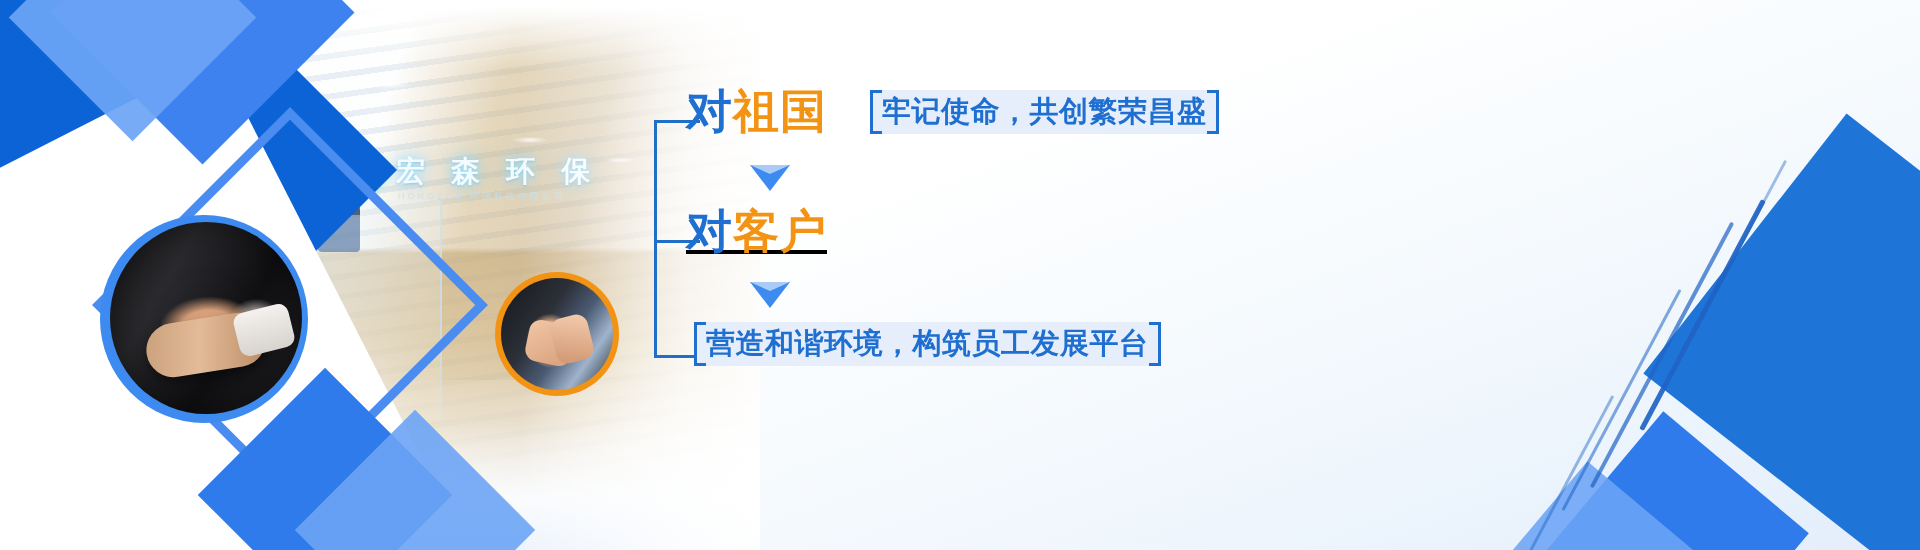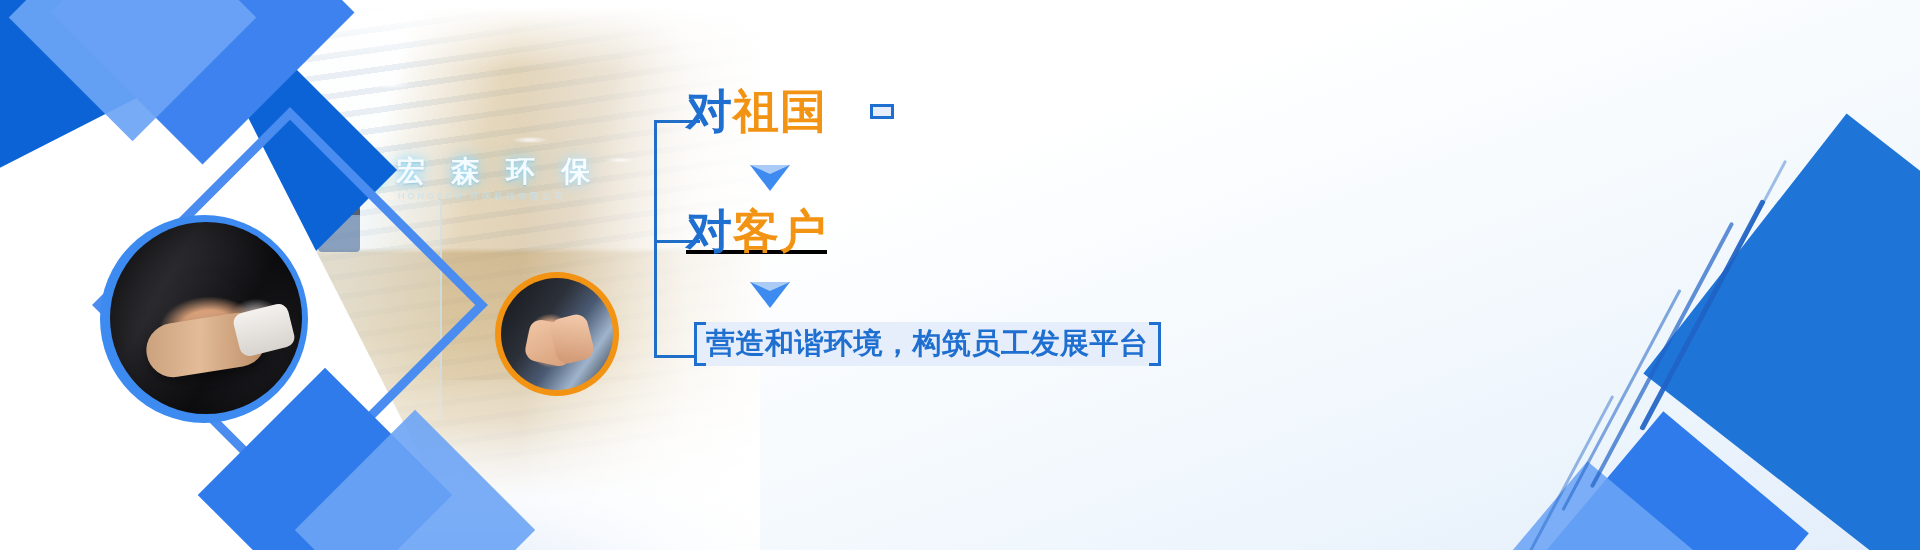--- a/index.html
+++ b/index.html
@@ -168,21 +168,21 @@
   .content{position:absolute;left:650px;top:0;width:720px;height:550px;}
 
   .spine{
     position:absolute;left:4px;top:120px;width:3px;height:238px;background:#1f6fc9;
   }
   .tick{position:absolute;left:4px;width:46px;height:3px;background:#1f6fc9;}
   .tick-1{top:120px;}
   .tick-2{top:240px;}
   .tick-3{top:355px;}
 
-  .row{position:absolute;left:36px;display:flex;align-items:center;white-space:nowrap;gap:35px;}
+  .row{position:absolute;left:36px;display:flex;align-items:flex-end;white-space:nowrap;gap:35px;}
   .row-1{top:88px;}
   .row-2{top:208px;text-decoration:underline;}
   .row-3{top:322px;}
 
   .lede{font-size:46px;font-weight:700;line-height:1;letter-spacing:1px;}
   .lede .w-blue{color:#1f6fd0;}
   .lede .w-orange{color:#f39313;}
 
   .callout{
     margin-left:8px;position:relative;
@@ -255,20 +255,21 @@
     <div class="tick tick-1"></div>
     <div class="tick tick-2"></div>
     <div class="tick tick-3"></div>
 
     <div class="row row-1">
       <div class="lede">
         <span class="w-blue">对</span><span class="w-orange">祖国</span>
       </div>
       <div class="callout">
         <span class="brk brk-l"></span>
+        <span>牢记使命，共创繁荣昌盛</span>
         <span class="brk brk-r"></span>
       </div>
     </div>
 
     <div class="arrow arrow-1"></div>
 
     <div class="row row-2">
       <div class="lede">
         <span class="w-blue">对</span><span class="w-orange">客户</span>
       </div>

